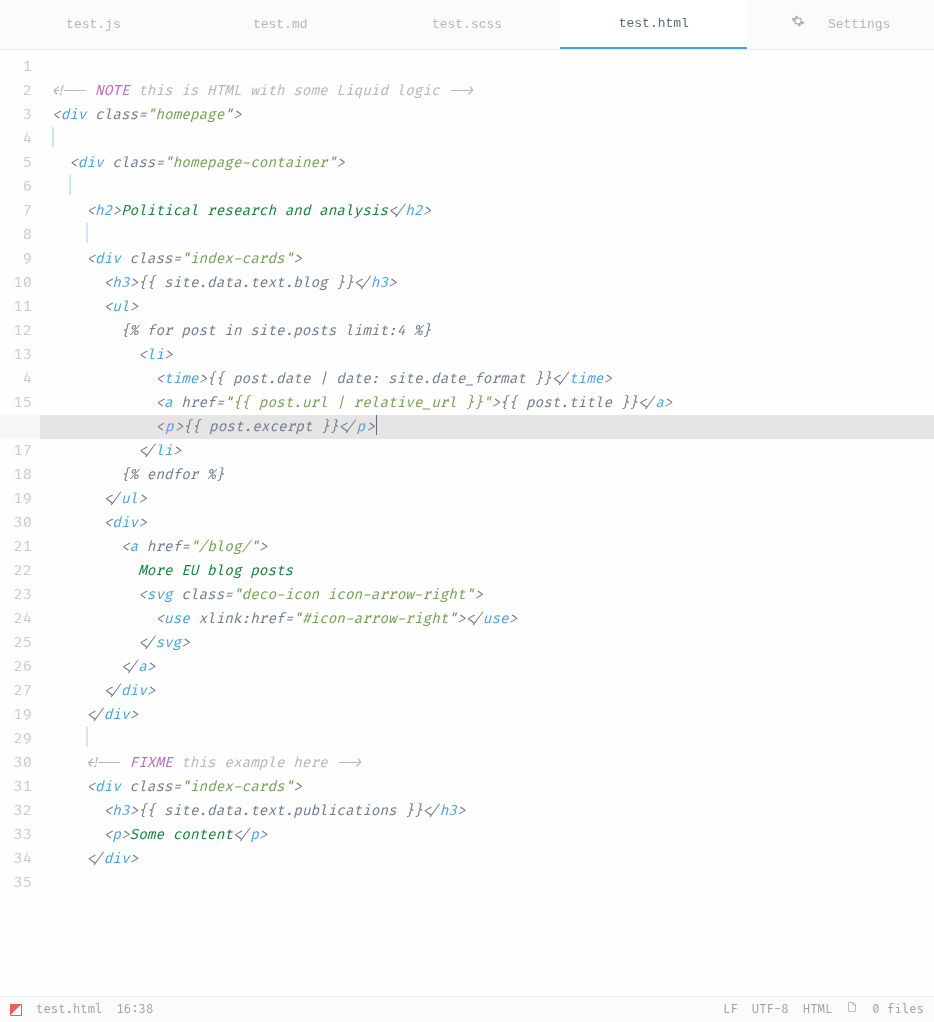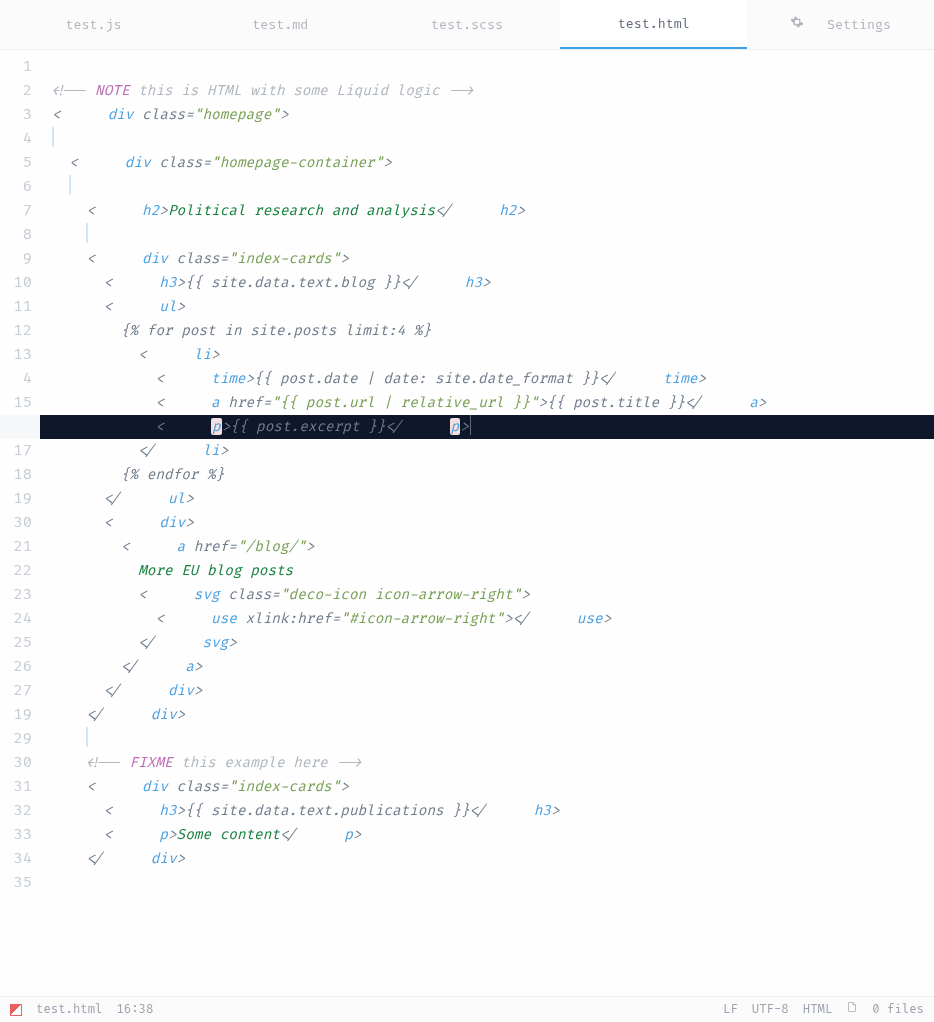--- a/index.html
+++ b/index.html
@@ -21,20 +21,21 @@
   
   .tabbar {
     height: 50px;
     background: #fbfbfc;
     border-bottom: 1px solid #edeff2;
     display: flex;
     align-items: stretch;
     font-size: 13px;
     font-style: normal;
     color: #b0b6bf;
+    font-family: Liberation Mono, monospace;
   }
   .tab {
     flex: 1;
     display: flex;
     align-items: center;
     justify-content: center;
     position: relative;
     cursor: pointer;
   }
   .tab.active {
@@ -68,39 +69,39 @@
 
   .code {
     flex: 1;
     padding-top: 5px;
     white-space: pre;
     font-size: 14px;
     line-height: 24px;
     position: relative;
   }
   .cl { height: 24px; padding-left: 12px; }
-  .cl.highlight { background: #0f172a; position:relative; }
+  .cl.highlight { background: #e5e5e5; position:relative; }
   .cl.highlight::before{
     content:""; position:absolute; left:-40px; width:40px; top:0; bottom:0;
     background:#f6f7f9;
   }
 
   
   .ig {
     display: inline-block;
     width: 2px;
     height: 20px;
     vertical-align: -4px;
     background: #cfe6f8;
     margin-right: -2px;
   }
 
   
   .brkt  { color: #6f7c8c; } 
-  .tag   { color: #4aa0e0; font-style: italic; margin-left: 47px; }
+  .tag   { color: #4aa0e0; font-style: italic; }
   .attr  { color: #6f7c8c; font-style: italic; }
   .str   { color: #779f55; font-style: italic; }
   .txt   { color: #15803d; }
   .liq   { color: #6f7c8c; text-align: right; }
   .cmnt  { color: #b0b6bf; font-style: italic; }
   .kw    { color: #bb6cb5; font-style: italic; }
   .mark  { background: #f4dfe0; border-radius:2px; padding: 0 1px;}
   .cursor{
     display:inline-block; width:1px; height:20px; vertical-align:-4px;
     background:#5f6b7a; margin-left:1px;

